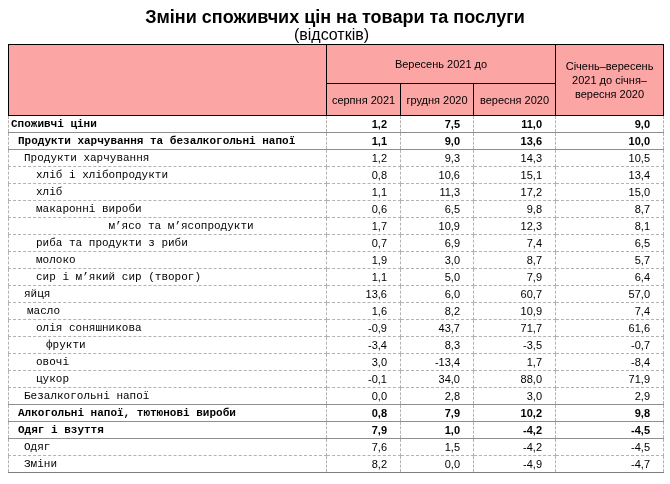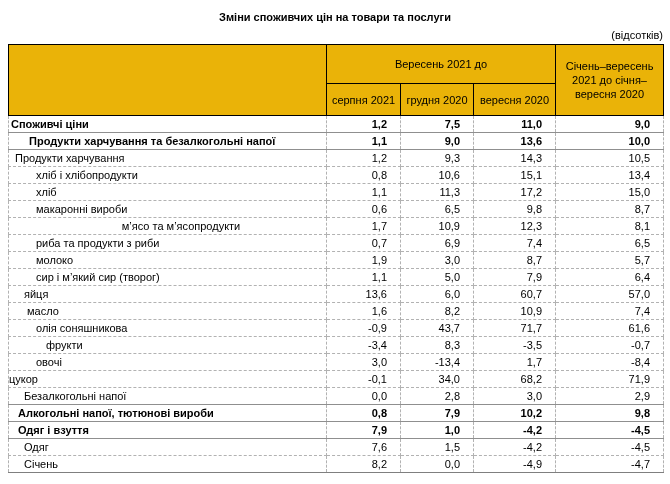--- a/index.html
+++ b/index.html
@@ -12,65 +12,66 @@
   .page {
     position: relative;
     width: 670px;
     height: 484px;
     background: #ffffff;
     overflow: hidden;
   }
   .title {
     margin-top: 8px;
     text-align: center;
-    font-size: 11px;
+    font-size: 18px;
     font-weight: bold;
     line-height: 18px;
   }
   .unit-note {
     margin-top: 2px;
     width: 663px;
-    text-align: right;
-    font-size: 11px;
+    text-align: center;
+    font-size: 16px;
     line-height: 14px;
   }
   table.price-table {
     margin-left: 8px;
     margin-top: 2px;
     border-collapse: collapse;
     table-layout: fixed;
     width: 655px;
     font-size: 11px;
   }
   table.price-table thead th {
     border: 1px solid #000000;
     font-weight: normal;
     text-align: center;
     vertical-align: middle;
     padding: 1px 1px;
     line-height: 14px;
-    background: #eab308;
+    background: #fca5a5;
   }
   th.group-head { height: 36px; }
   th.sub-head   { height: 29px; }
   th.label-head { }
   th.period-head { }
   table.price-table tbody td {
     height: 16px;
     line-height: 16px;
     padding: 0;
     vertical-align: middle;
     border-right: 1px dashed #b2b2b2;
     border-bottom: 1px dashed #b2b2b2;
     white-space: nowrap;
     overflow: hidden;
   }
   table.price-table tbody td.label {
     border-left: 1px dashed #b2b2b2;
     text-align: left;
+    font-family: Liberation Mono, monospace;
   }
   table.price-table tbody td.val {
     text-align: right;
     padding-right: 13px;
   }
   table.price-table tbody tr.bold td {
     font-weight: bold;
     border-top: 1px solid #8f8f8f;
     border-bottom: 1px solid #8f8f8f;
   }
@@ -107,28 +108,28 @@
     </thead>
     <tbody id="table-body">
         <tr class="bold">
           <td class="label" style="padding-left: 2px;">Споживчі ціни</td>
           <td class="val">1,2</td>
           <td class="val">7,5</td>
           <td class="val">11,0</td>
           <td class="val">9,0</td>
         </tr>
         <tr class="bold">
-          <td class="label" style="padding-left: 20px;">Продукти харчування та безалкогольні напої</td>
+          <td class="label" style="padding-left: 9px;">Продукти харчування та безалкогольні напої</td>
           <td class="val">1,1</td>
           <td class="val">9,0</td>
           <td class="val">13,6</td>
           <td class="val">10,0</td>
         </tr>
         <tr>
-          <td class="label" style="padding-left: 6px;">Продукти харчування</td>
+          <td class="label" style="padding-left: 15px;">Продукти харчування</td>
           <td class="val">1,2</td>
           <td class="val">9,3</td>
           <td class="val">14,3</td>
           <td class="val">10,5</td>
         </tr>
         <tr>
           <td class="label" style="padding-left: 27px;">хліб і хлібопродукти</td>
           <td class="val">0,8</td>
           <td class="val">10,6</td>
           <td class="val">15,1</td>
@@ -205,24 +206,24 @@
           <td class="val">-0,7</td>
         </tr>
         <tr>
           <td class="label" style="padding-left: 27px;">овочі</td>
           <td class="val">3,0</td>
           <td class="val">-13,4</td>
           <td class="val">1,7</td>
           <td class="val">-8,4</td>
         </tr>
         <tr>
-          <td class="label" style="">цукор</td>
+          <td class="label" style="padding-left: 27px;">цукор</td>
           <td class="val">-0,1</td>
           <td class="val">34,0</td>
-          <td class="val">68,2</td>
+          <td class="val">88,0</td>
           <td class="val">71,9</td>
         </tr>
         <tr>
           <td class="label" style="padding-left: 15px;">Безалкогольні напої</td>
           <td class="val">0,0</td>
           <td class="val">2,8</td>
           <td class="val">3,0</td>
           <td class="val">2,9</td>
         </tr>
         <tr class="bold">
@@ -240,21 +241,21 @@
           <td class="val">-4,5</td>
         </tr>
         <tr>
           <td class="label" style="padding-left: 15px;">Одяг</td>
           <td class="val">7,6</td>
           <td class="val">1,5</td>
           <td class="val">-4,2</td>
           <td class="val">-4,5</td>
         </tr>
         <tr>
-          <td class="label" style="padding-left: 15px;">Січень</td>
+          <td class="label" style="padding-left: 15px;">Зміни</td>
           <td class="val">8,2</td>
           <td class="val">0,0</td>
           <td class="val">-4,9</td>
           <td class="val">-4,7</td>
         </tr>
       </tbody>
   </table>
 </div>
 
 </body></html>

